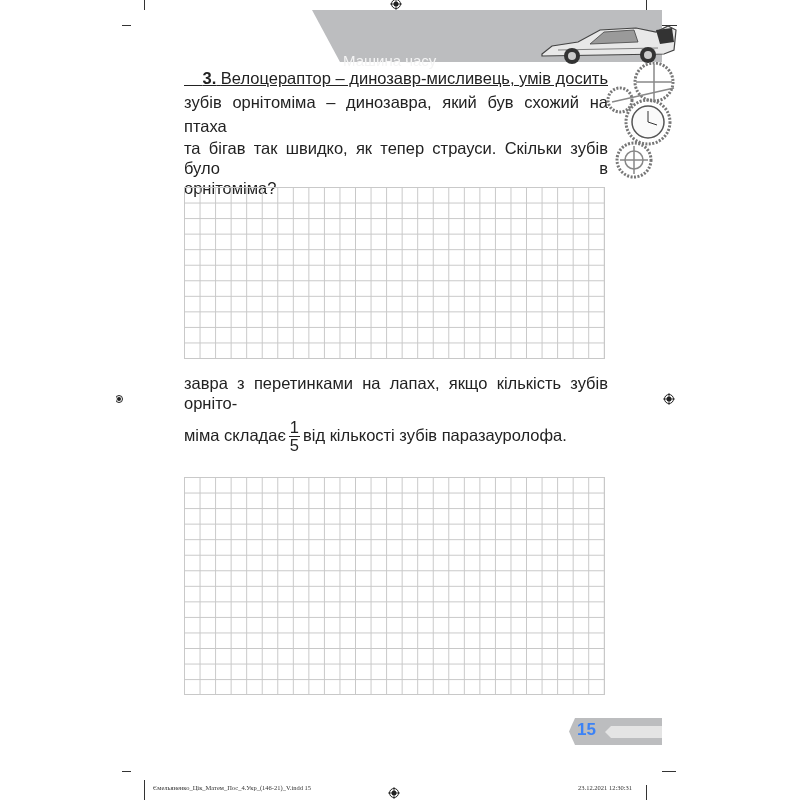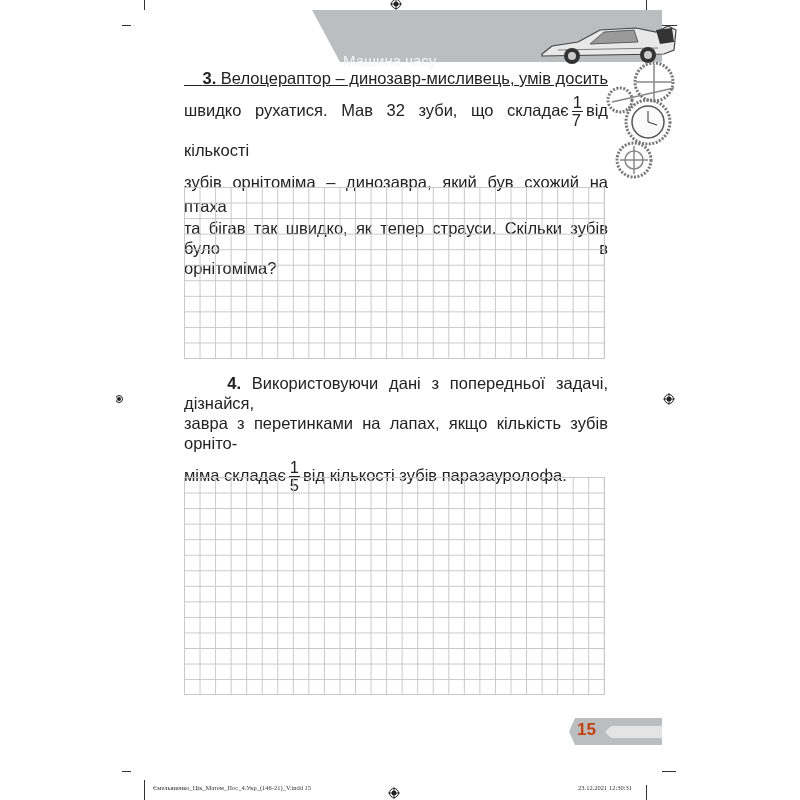--- a/index.html
+++ b/index.html
@@ -21,21 +21,21 @@
   .grid { position: absolute; left: 184px; width: 420px;
           background-image:
             linear-gradient(to right, #c8c8c8 1px, transparent 1px),
             linear-gradient(to bottom, #c8c8c8 1px, transparent 1px);
           background-size: 15.5555px 15.5555px;
           border-right: 1px solid #c8c8c8; border-bottom: 1px solid #c8c8c8; }
   .pagetab { position: absolute; left: 569px; top: 718px; width: 93px; height: 27px; background: #bcbdbf;
              clip-path: polygon(6px 0, 100% 0, 100% 100%, 6px 100%, 0 50%); }
   .pagetab-inner { position: absolute; left: 605px; top: 726px; width: 57px; height: 12px; background: #e4e4e4;
              clip-path: polygon(6px 0, 100% 0, 100% 100%, 6px 100%, 0 50%); }
-  .pagenum { position: absolute; left: 577px; top: 720px; font-weight: bold; color: #c2410c; font-size: 17px; }
+  .pagenum { position: absolute; left: 577px; top: 720px; font-weight: bold; color: #3b82f6; font-size: 17px; }
   .slug { position: absolute; top: 784px; font-family: "Liberation Serif", serif; font-size: 6.5px; color: #333; }
 </style>
 </head>
 <body>
 
 <div class="crop" style="left:144px;top:0;width:1px;height:10px;"></div>
 <div class="crop" style="left:122px;top:25px;width:9px;height:1px;"></div>
 <div class="crop" style="left:646px;top:0;width:1px;height:10px;"></div>
 <div class="crop" style="left:662px;top:25px;width:15px;height:1px;"></div>
 <div class="crop" style="left:122px;top:771px;width:9px;height:1px;"></div>
@@ -95,30 +95,28 @@
       <line x1="14" y1="98" x2="42" y2="98"></line>
     <line x1="6" y1="40" x2="68" y2="26"></line>
   </g>
   <circle cx="42" cy="60" r="16" fill="#fafafa" stroke="#555" stroke-width="1.5"></circle>
   <line x1="42" y1="60" x2="42" y2="49" stroke="#333" stroke-width="1"></line>
   <line x1="42" y1="60" x2="51" y2="63" stroke="#333" stroke-width="1"></line>
 </svg>
 
 <div class="para" style="top:66px;">
   <span class="jl" style="line-height:24px;text-decoration:underline;">&nbsp;&nbsp;&nbsp;&nbsp;<span class="num">3.</span> <span>Велоцераптор – динозавр-мисливець, умів досить</span></span>
-  <span class="jl" style="line-height:40px;"><span>швидко рухатися. Мав 32 зуби, що складає</span><span class="frac"><span class="top">1</span><span>7</span></span><span>від кількості</span></span>
   <span class="jl" style="line-height:24px;">зубів орнітоміма – динозавра, який був схожий на птаха</span>
   <span class="jl">та бігав так швидко, як тепер страуси. Скільки зубів було в</span>
   <span style="display:block;">орнітоміма?</span>
 </div>
 
 <div class="grid" style="top:187px;height:171px;"></div>
 
 <div class="para" style="top:373px;">
-  <span class="jl">&nbsp;&nbsp;&nbsp;&nbsp;<span class="num">4.</span> <span>Використовуючи дані з попередньої задачі, дізнайся,</span></span>
   <span class="jl">завра з перетинками на лапах, якщо кількість зубів орніто-</span>
   <span style="display:block;line-height:44px;"><span>міма складає</span><span class="frac"><span class="top">1</span><span>5</span></span><span>від кількості зубів паразауролофа.</span></span>
 </div>
 
 <div class="grid" style="top:477px;height:217px;"></div>
 
 <div class="pagetab"></div>
 <div class="pagetab-inner"></div>
 <div class="pagenum">15</div>
 

